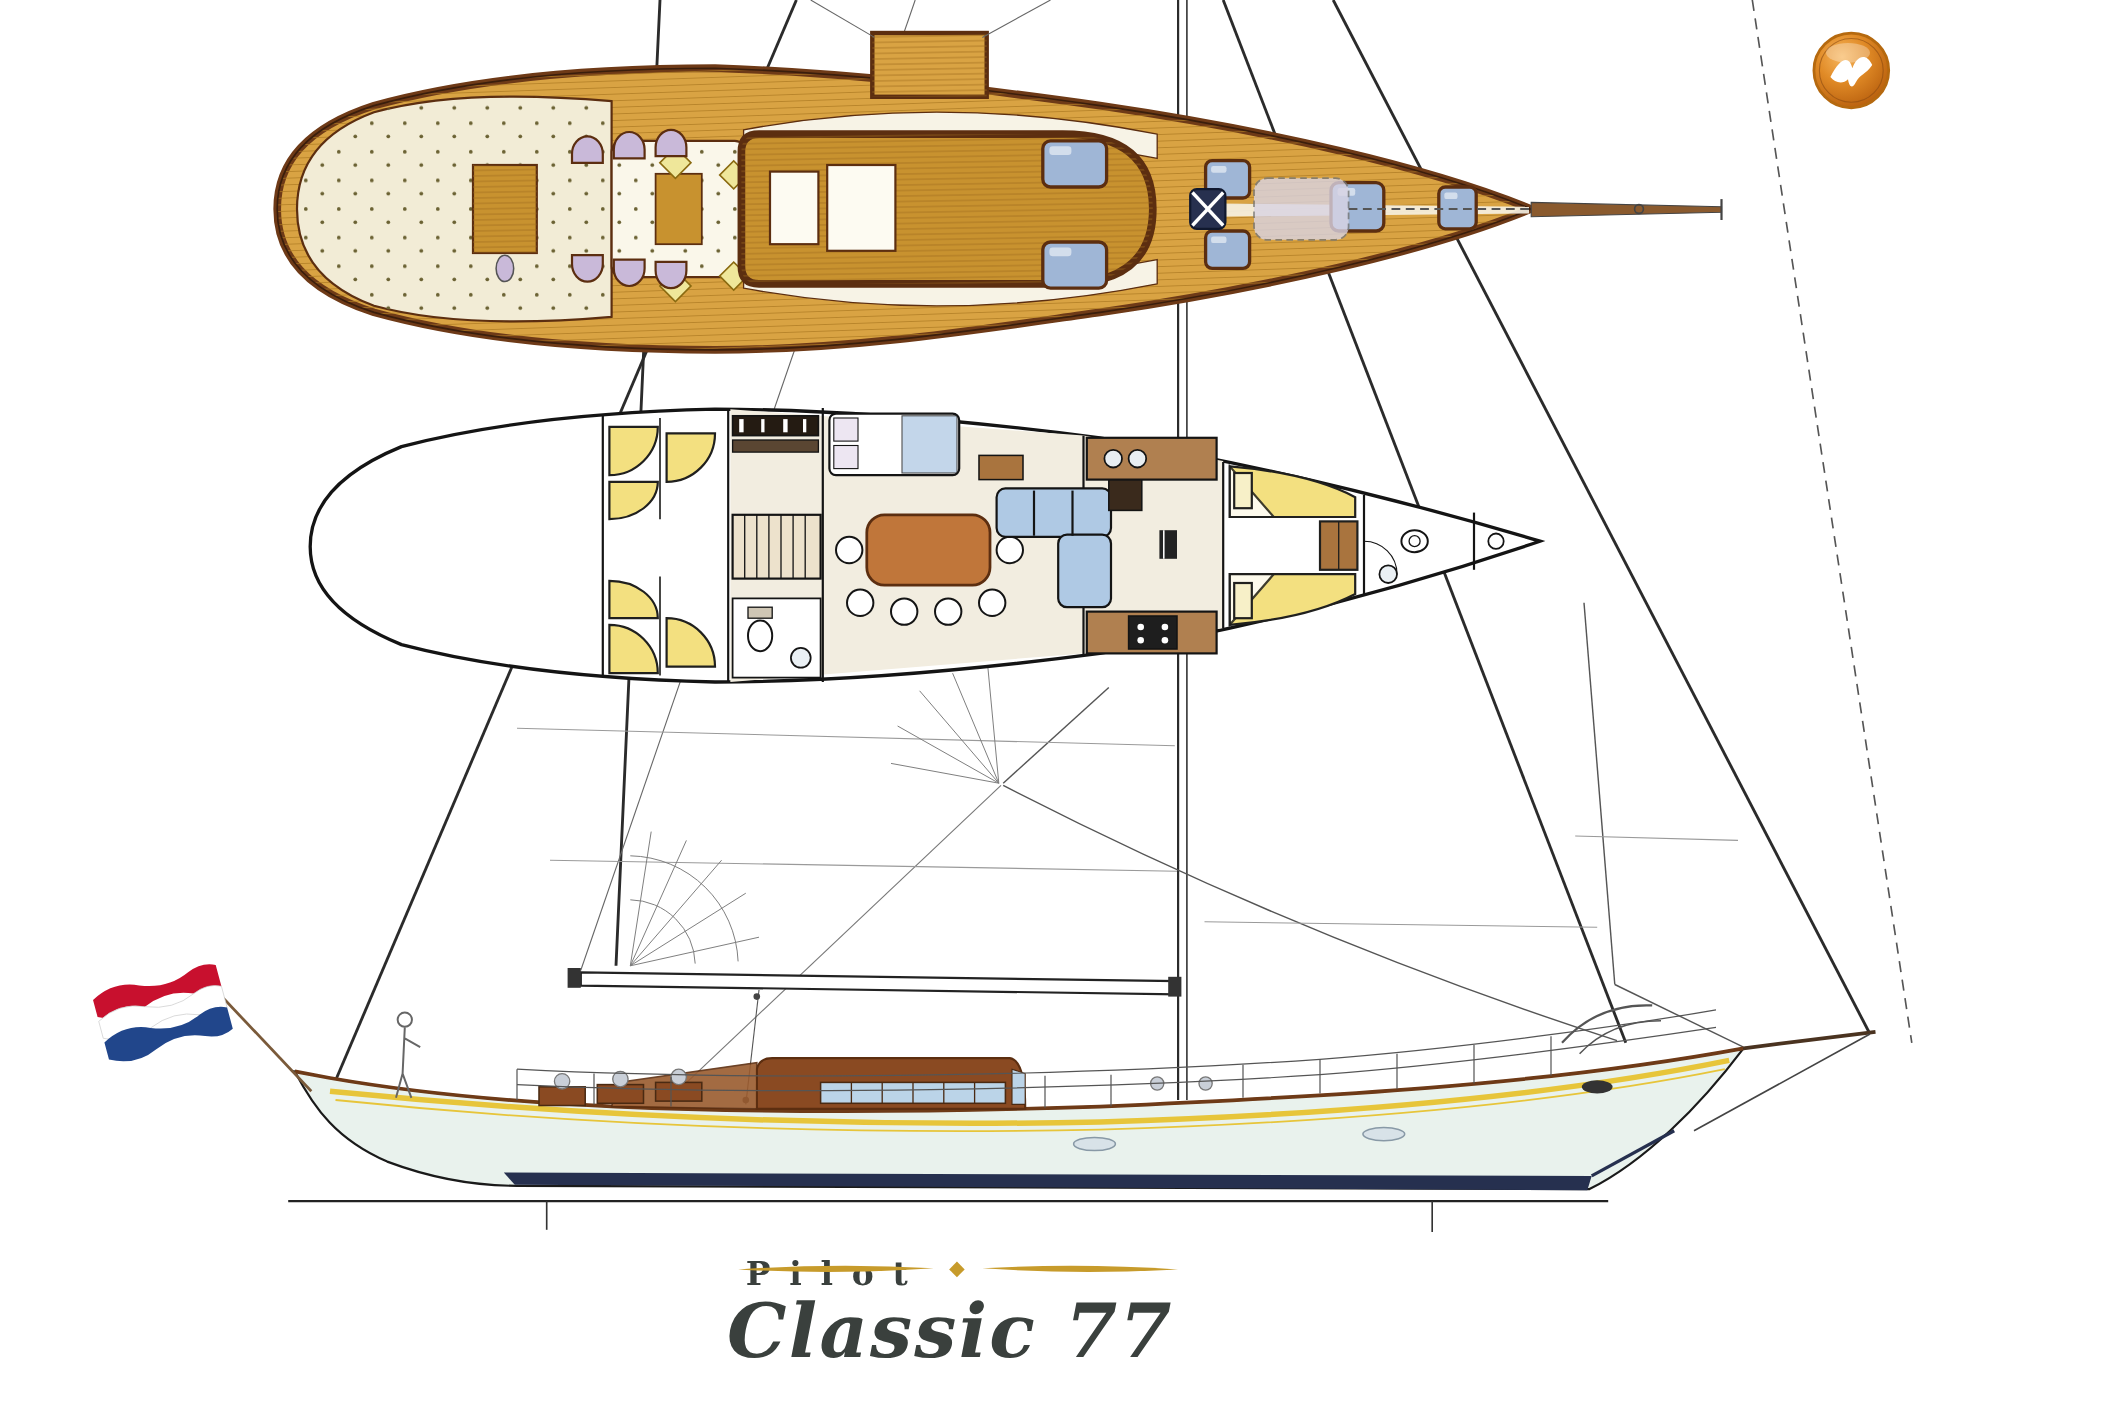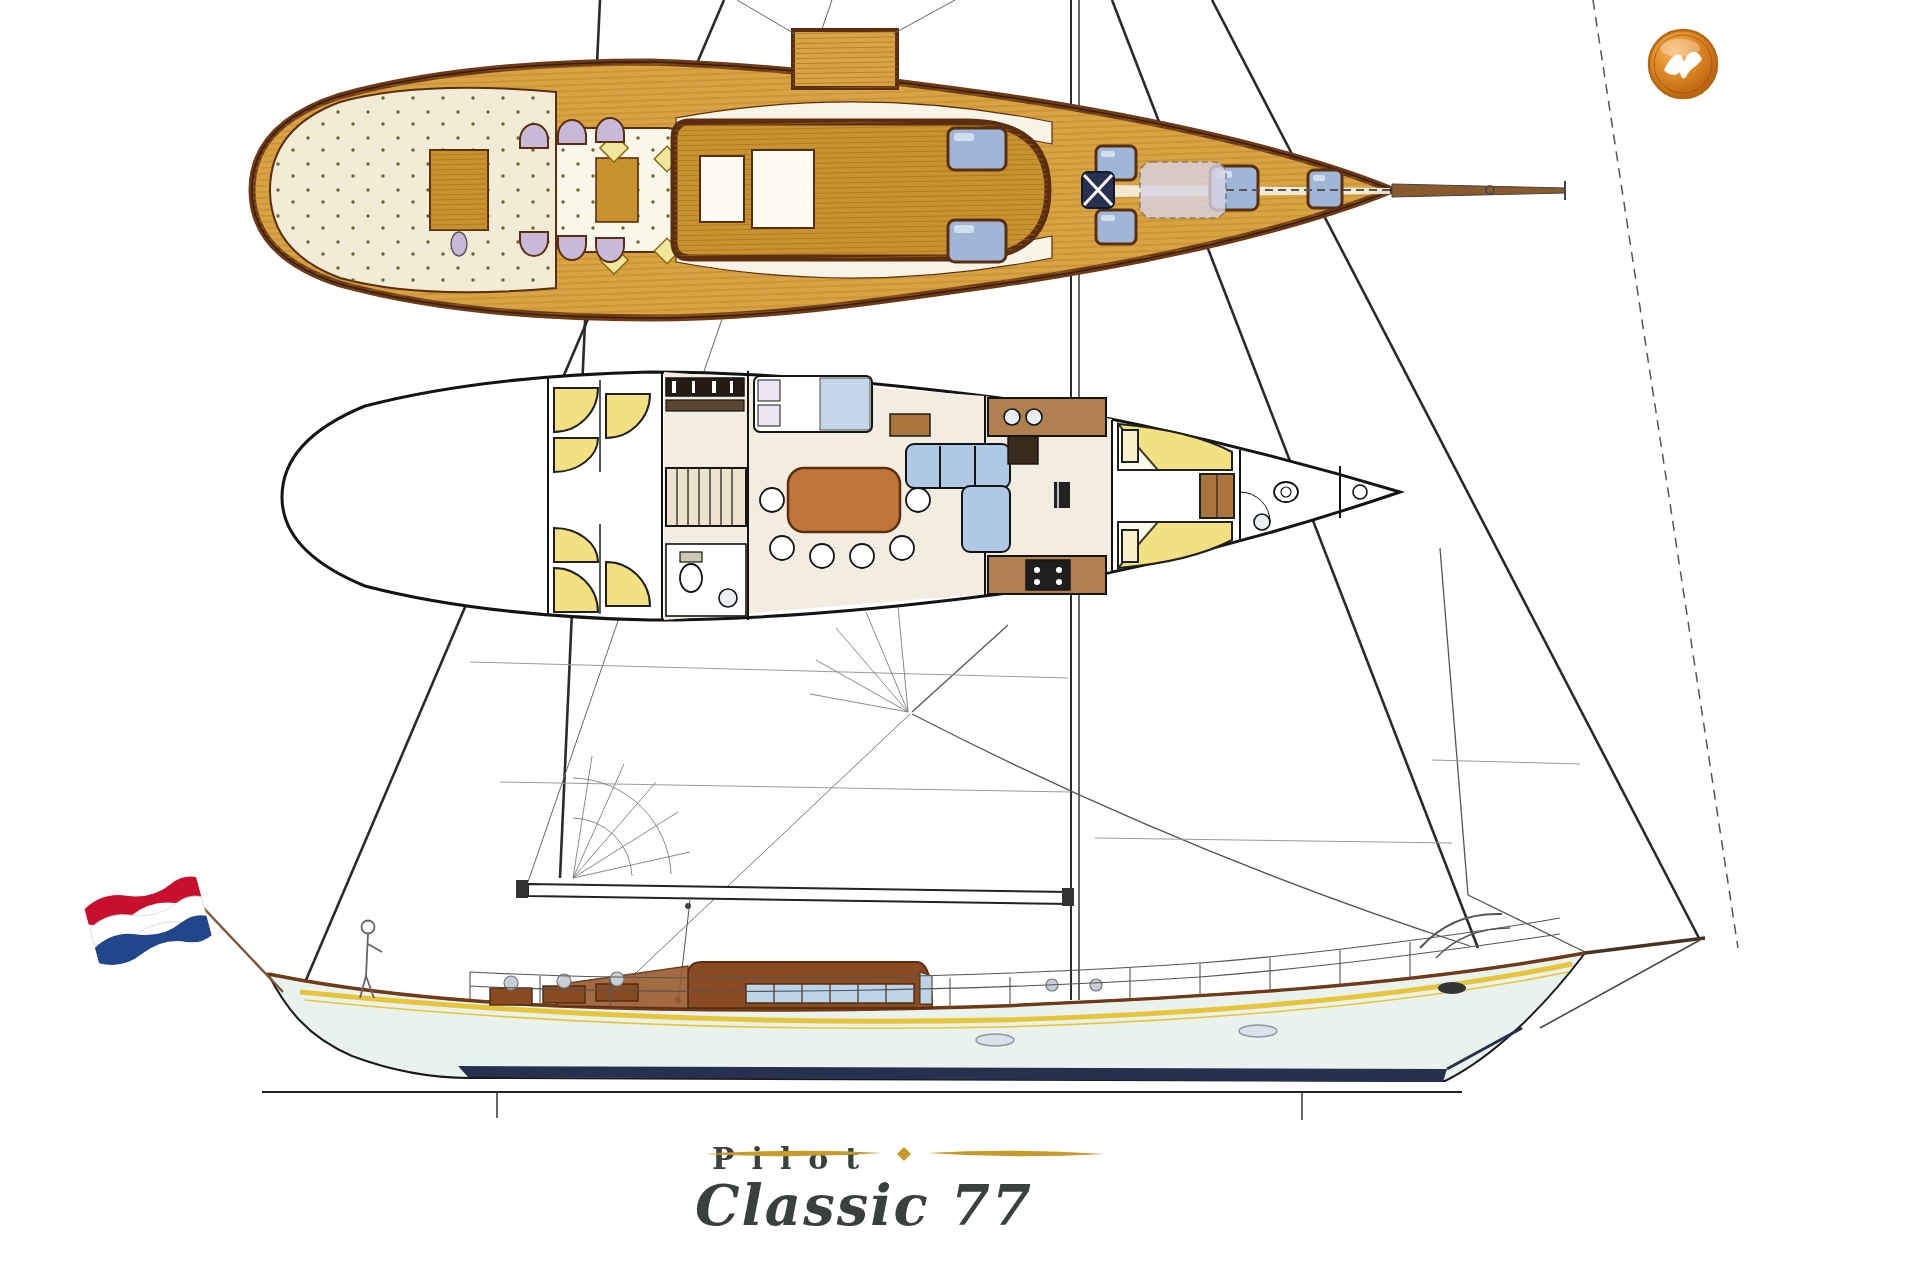--- a/index.html
+++ b/index.html
@@ -18,21 +18,21 @@
   svg{position:absolute;left:0;top:0}
   .rig{stroke:var(--rig_gray);stroke-width:1.3;fill:none}
   .rig2{stroke:#2B2B2B;stroke-width:2.6;fill:none}
   .seam{stroke:var(--seam_gray);stroke-width:1;fill:none}
   .fan{stroke:#7d7d7d;stroke-width:.9;fill:none}
   .furn{stroke:#20201e;stroke-width:2;}
   
   .wordmark{position:absolute;left:864px;top:1142px;transform:translateX(-50%);
             text-align:left;color:var(--text);user-select:none}
   .wm-top{font-size:30px;font-weight:700;letter-spacing:17px;padding-left:17px;line-height:1.1}
-  .wm-main{font-size:56px;font-style:italic;font-weight:600;line-height:1.02;margin-top:2px;letter-spacing:2px}
+  .wm-main{font-size:68px;font-style:italic;font-weight:600;line-height:1.02;margin-top:2px;letter-spacing:2px}
   .wm-divider{margin-top:4px}
 </style>
 </head>
 <body>
 
 <div class="canvas">
 <svg width="1920" height="1280" viewBox="0 0 1920 1280">
   <defs>
     <radialGradient id="logograd" cx="38%" cy="32%" r="75%">
       <stop offset="0%" stop-color="#F7B65E"></stop>

